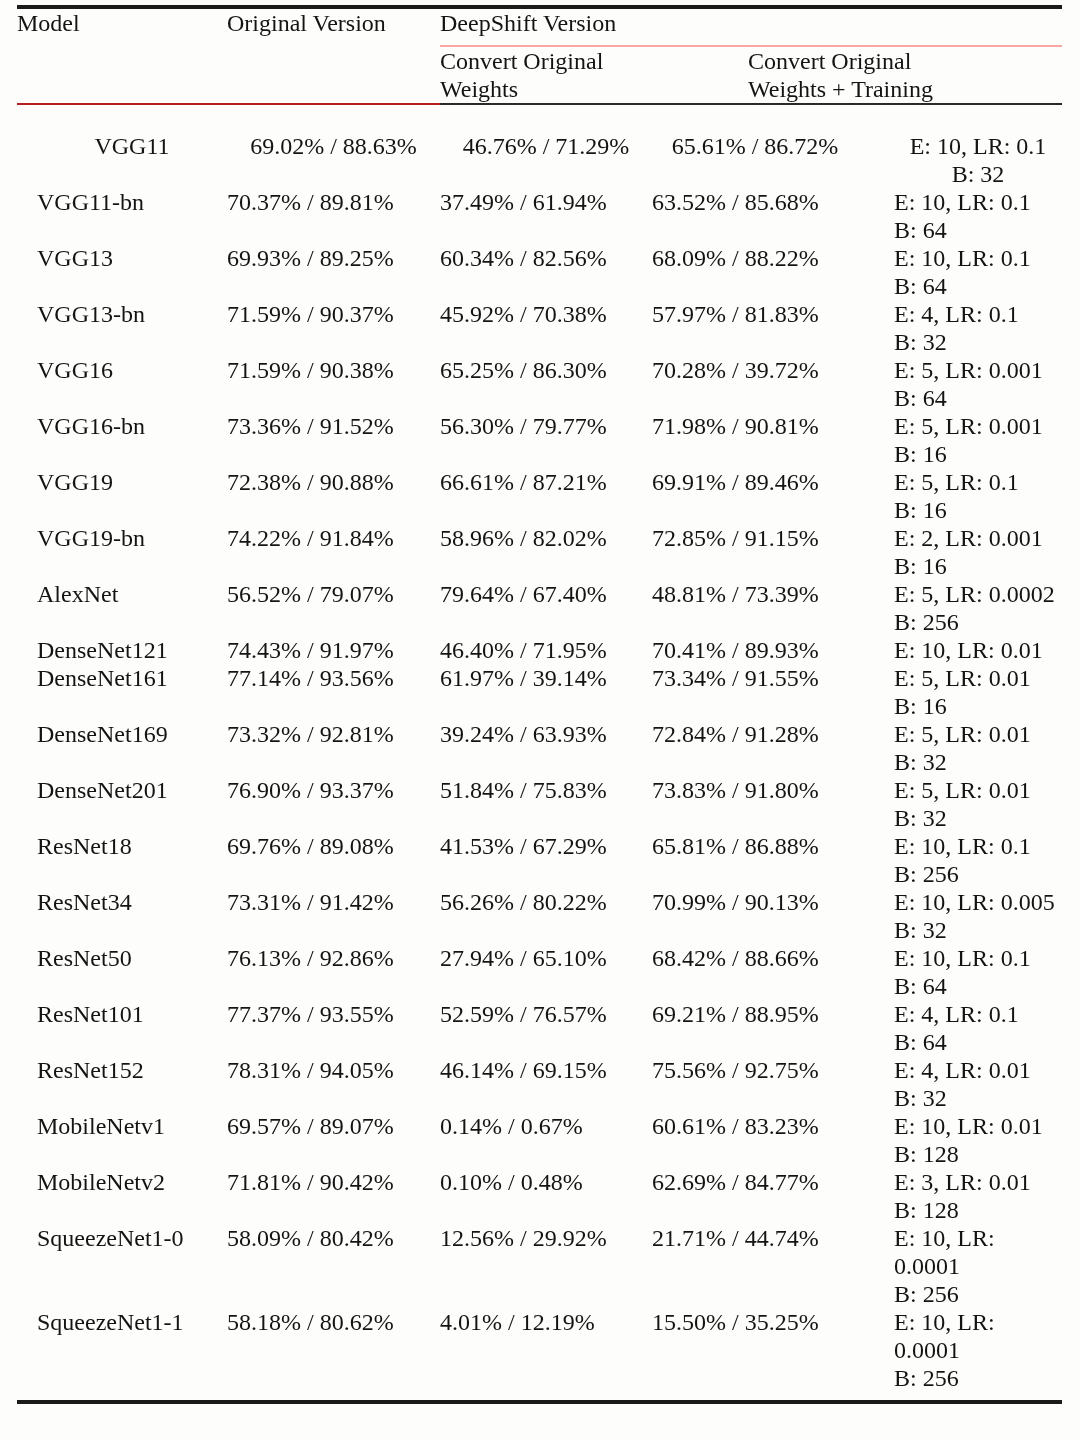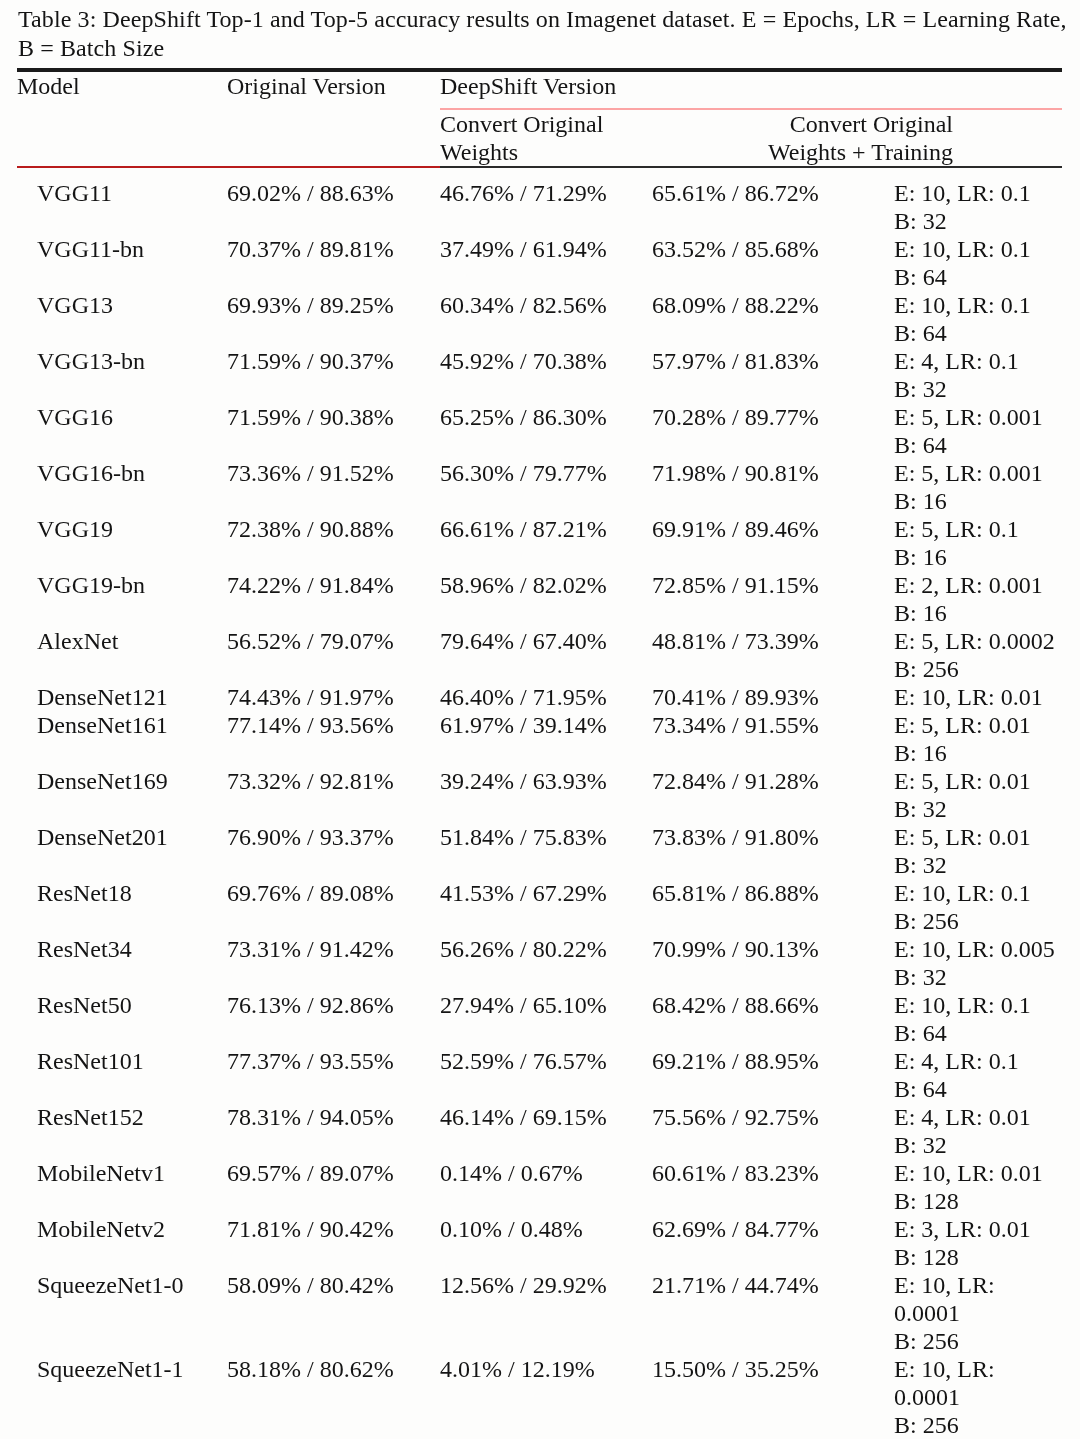--- a/index.html
+++ b/index.html
@@ -56,37 +56,35 @@
     padding-bottom: 6px;
     border-bottom: 2px solid #2a2a2a;
     margin-left: 19px;
   }
   th.sub-head .wrapbox {
     width: 205px;
     text-align: left;
   }
   th.sub-head.train .wrapbox {
     margin-left: 96px;
-    text-align: right;
   }
   tbody td {
     line-height: 28px;
     padding-top: 1px;
   }
   tbody td.c-model { padding-left: 20px; }
-  tbody tr:first-child td { padding-top: 11px; }
+  tbody tr:first-child td { padding-top: 27px; text-align: center; }
   tbody tr:last-child td { padding-bottom: 8px; }
   .hyper-line { line-height: 28px; margin-left: 36px; }
 </style>
 </head>
 <body>
 
 <div class="page">
 
-  <p class="caption">Table 3: DeepShift Top-1 and Top-5 accuracy results on Imagenet dataset. E = Epochs, LR = Learning Rate, B = Batch Size</p>
 
   <table class="results">
     <colgroup>
       <col style="width:210px">
       <col style="width:213px">
       <col style="width:212px">
       <col style="width:206px">
       <col style="width:204px">
     </colgroup>
     <thead>
@@ -146,21 +144,21 @@
     <td class="c-hyper">
       <div class="hyper-line">E: 4, LR: 0.1</div>
       <div class="hyper-line">B: 32</div>
     </td>
   </tr>
 
   <tr>
     <td class="c-model">VGG16</td>
     <td class="c-orig">71.59% / 90.38%</td>
     <td class="c-conv">65.25% / 86.30%</td>
-    <td class="c-train">70.28% / 89.77%</td>
+    <td class="c-train">70.28% / 39.72%</td>
     <td class="c-hyper">
       <div class="hyper-line">E: 5, LR: 0.001</div>
       <div class="hyper-line">B: 64</div>
     </td>
   </tr>
 
   <tr>
     <td class="c-model">VGG16-bn</td>
     <td class="c-orig">73.36% / 91.52%</td>
     <td class="c-conv">56.30% / 79.77%</td>

